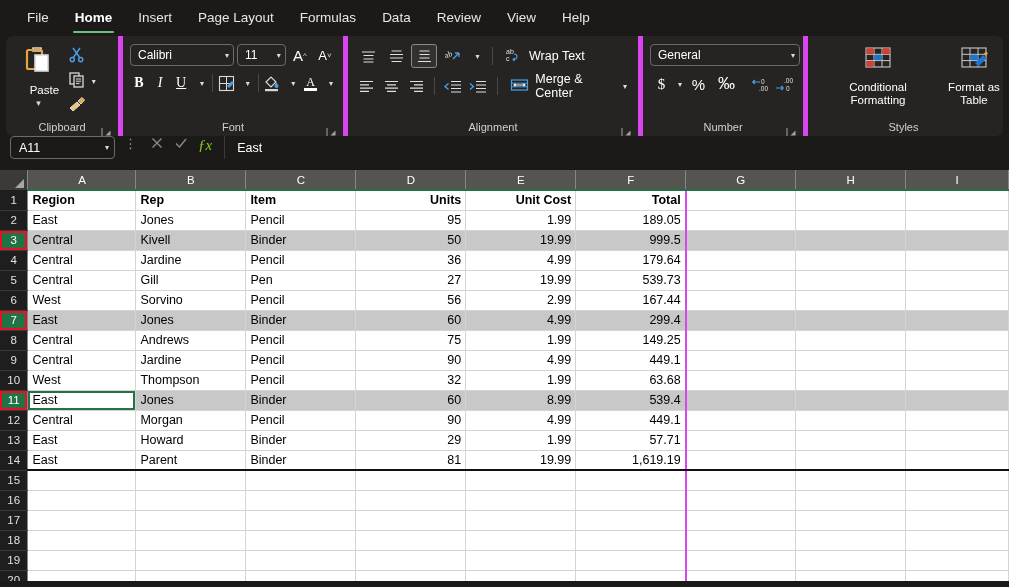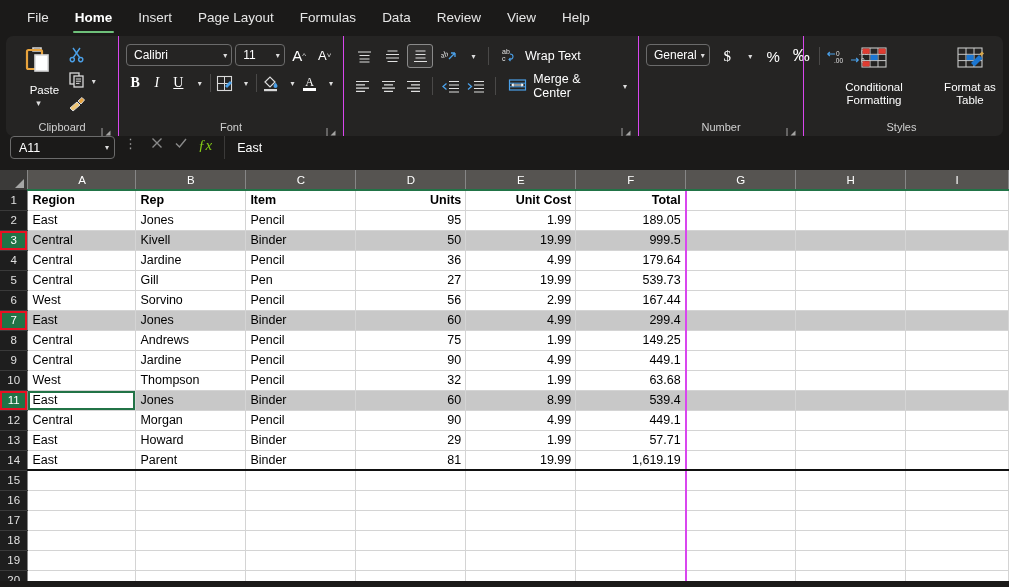--- a/index.html
+++ b/index.html
@@ -50,21 +50,21 @@
     position: relative;
     overflow: hidden;
   }
   .group {
     position: relative;
     height: 100px;
     display: flex;
     flex-direction: column;
     padding: 5px 0 0 0;
   }
-  .group + .group { border-left: 1px solid #d946ef; }
+  .group + .group { border-left: 5px solid #d946ef; }
   .group-body { flex: 1; display: flex; align-items: flex-start; padding: 0 7px; }
   .group-label {
     height: 17px;
     font-size: 11px;
     color: #d0d0d0;
     text-align: center;
     position: relative;
     line-height: 17px;
   }
   .dlg {
@@ -119,21 +119,21 @@
     align-items: center; justify-content: center; border-radius: 3px;
   }
   .abtn.sel { border: 1px solid #8a8a8a; background: #323130; }
   .wide {
     height: 24px; display: flex; align-items: center;
     gap: 6px; color: #fff; font-size: 12.5px; padding: 0 4px;
   }
 
   
   .g-num { width: 165px; }
-  .ncol { display: flex; flex-direction: row; gap: 6px; padding-top: 3px; width: 100%; }
+  .ncol { display: flex; flex-direction: column; gap: 6px; padding-top: 3px; width: 100%; }
   .nfmt { width: 150px; }
   .nrow { display: flex; align-items: center; gap: 1px; }
   .nbtn {
     height: 24px; min-width: 23px; display: flex;
     align-items: center; justify-content: center;
     color: #fff; font-size: 15px; border-radius: 3px;
   }
 
   
   .g-styles { width: 196px; }
@@ -420,20 +420,21 @@
                 <path d="M1.5 6.2h16M1.5 9.8h16" stroke="#4ba0e8" stroke-width="1"></path>
                 <path d="M5 8h9M5.5 6.8L4 8l1.5 1.2M13.5 6.8L15 8l-1.5 1.2" stroke="#ffffff" stroke-width="1.1" fill="none"></path>
               </svg>
             </span>
             <span>Merge &amp; Center</span>
             <span class="caret" style="margin-left:8px;">▾</span>
           </div>
         </div>
       </div>
     </div>
+    <div class="group-label">Alignment</div>
     <span class="dlg">
       <svg width="11" height="11" viewBox="0 0 11 11">
           <path d="M1 1v9h9" stroke="#cfcfcf" stroke-width="1" fill="none"></path>
           <path d="M9.5 3.5v5h-5z" fill="#cfcfcf"></path>
         </svg>
     </span>
   </div>
 
   <div class="group g-num">
     <div class="group-body">

